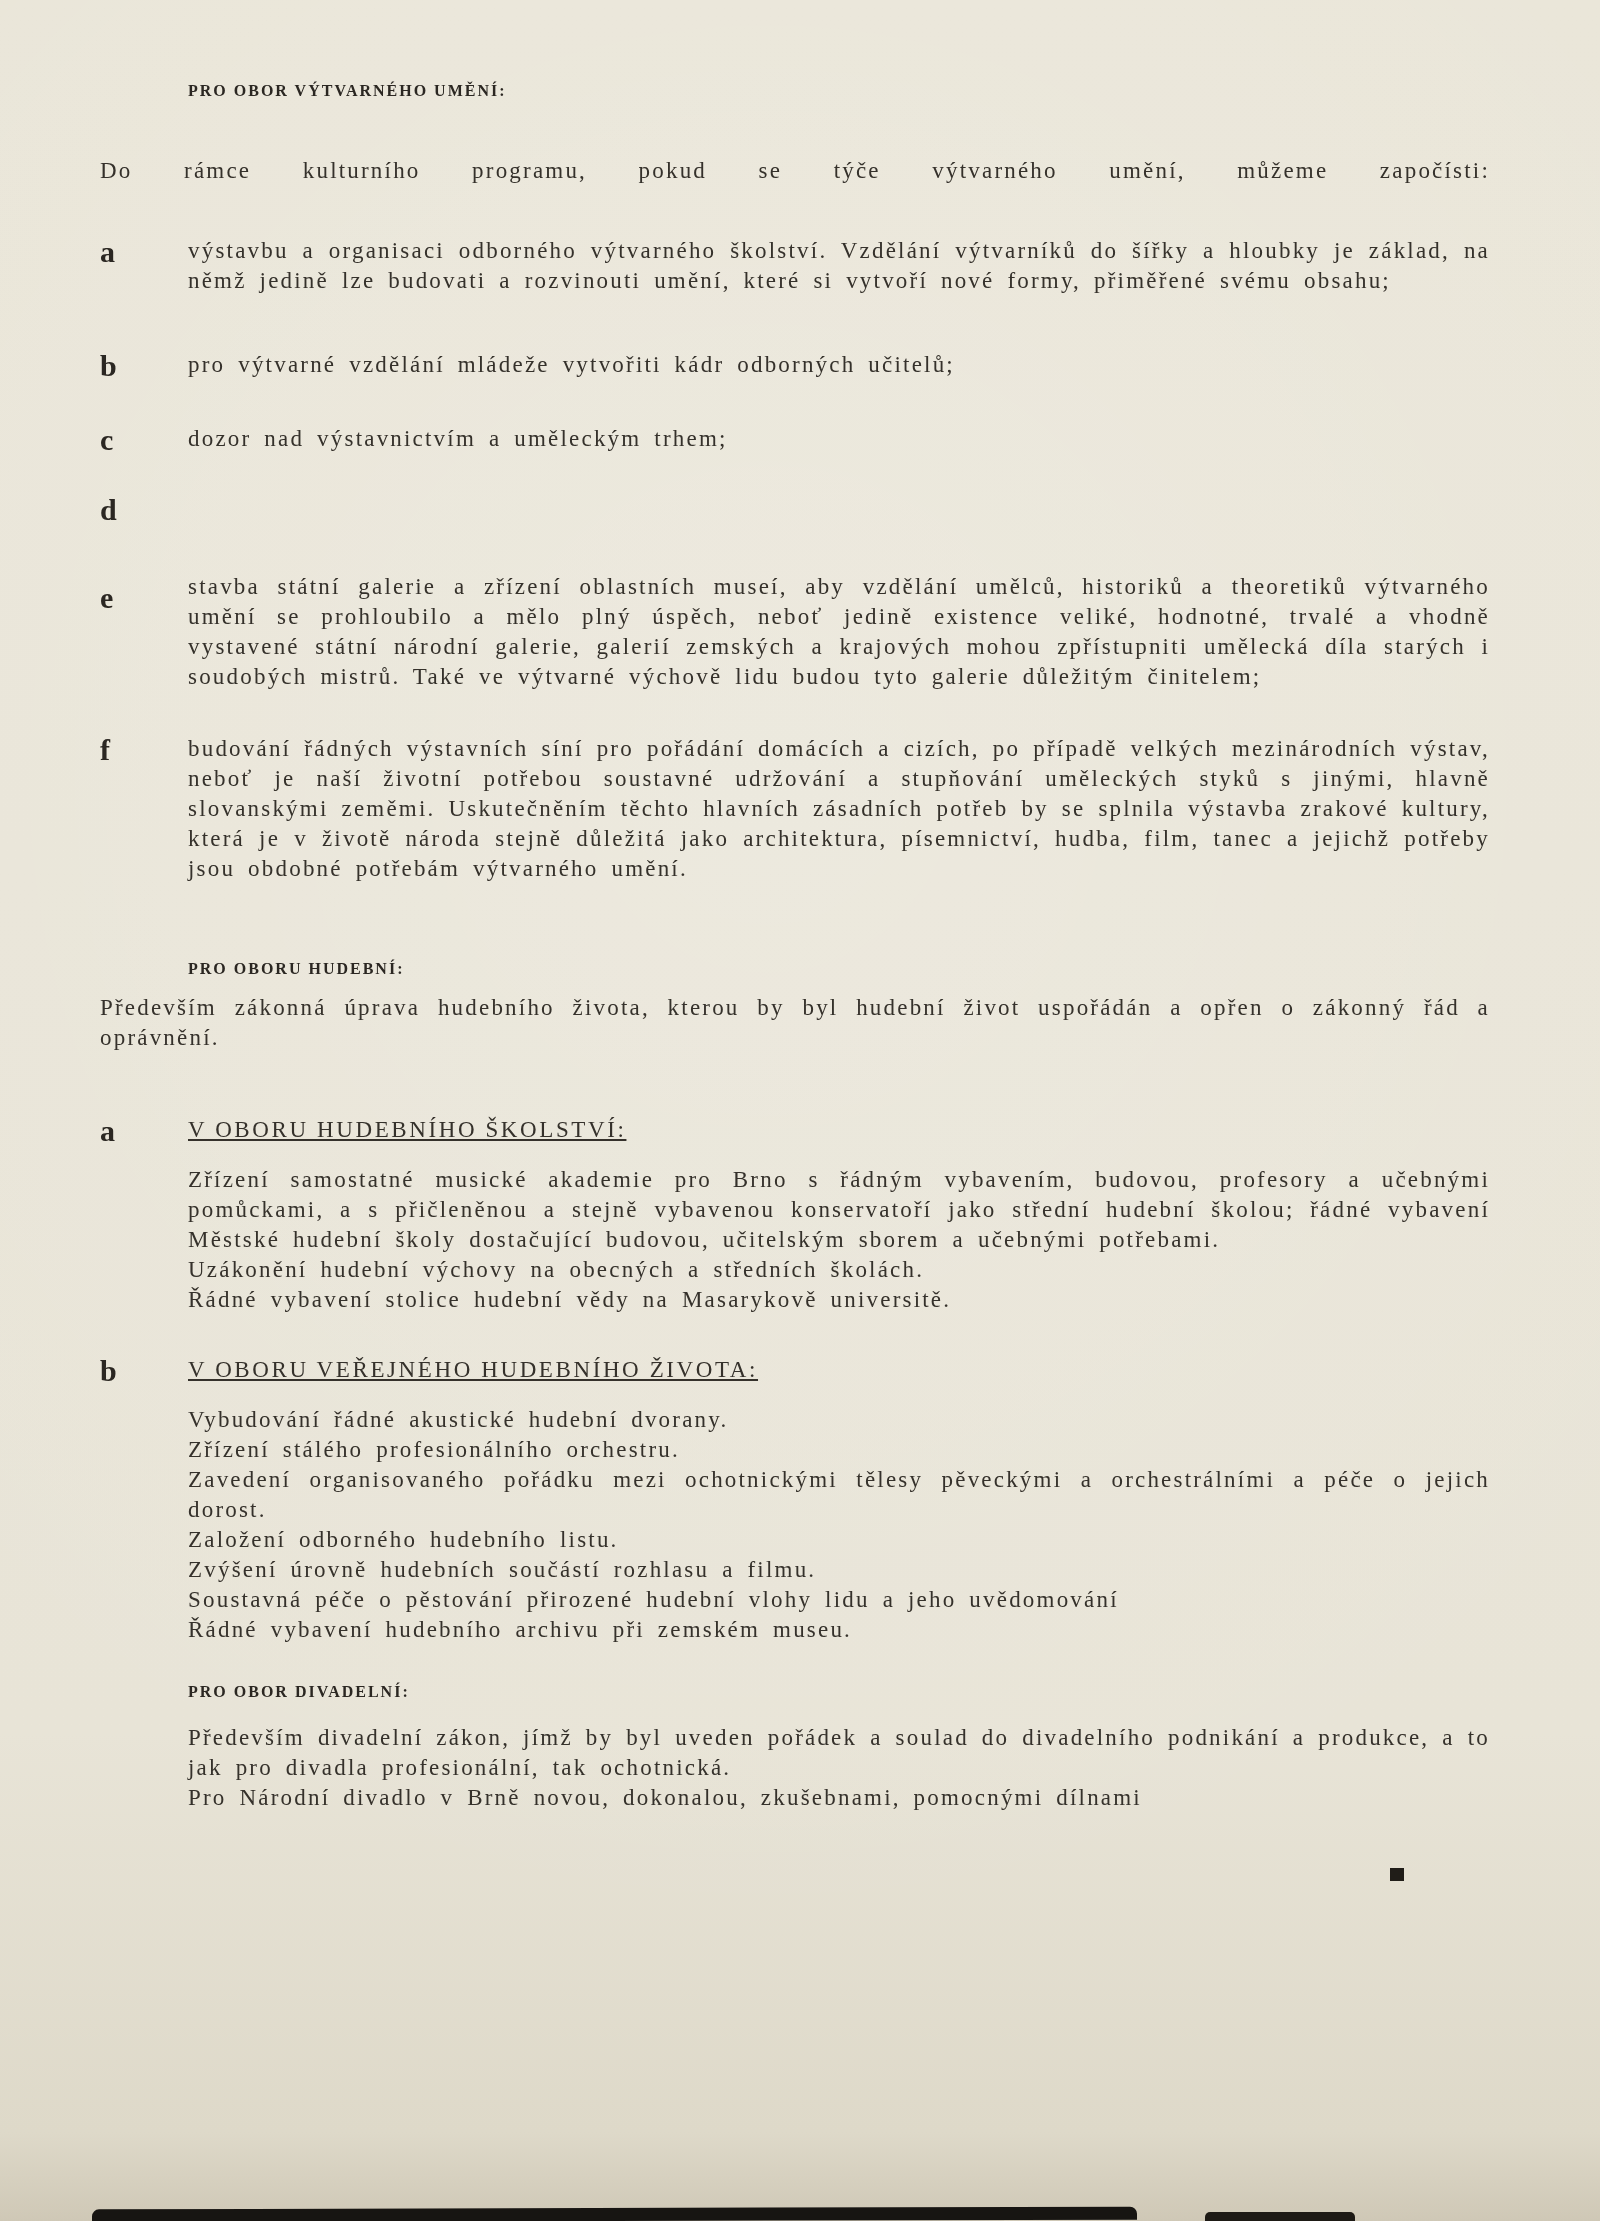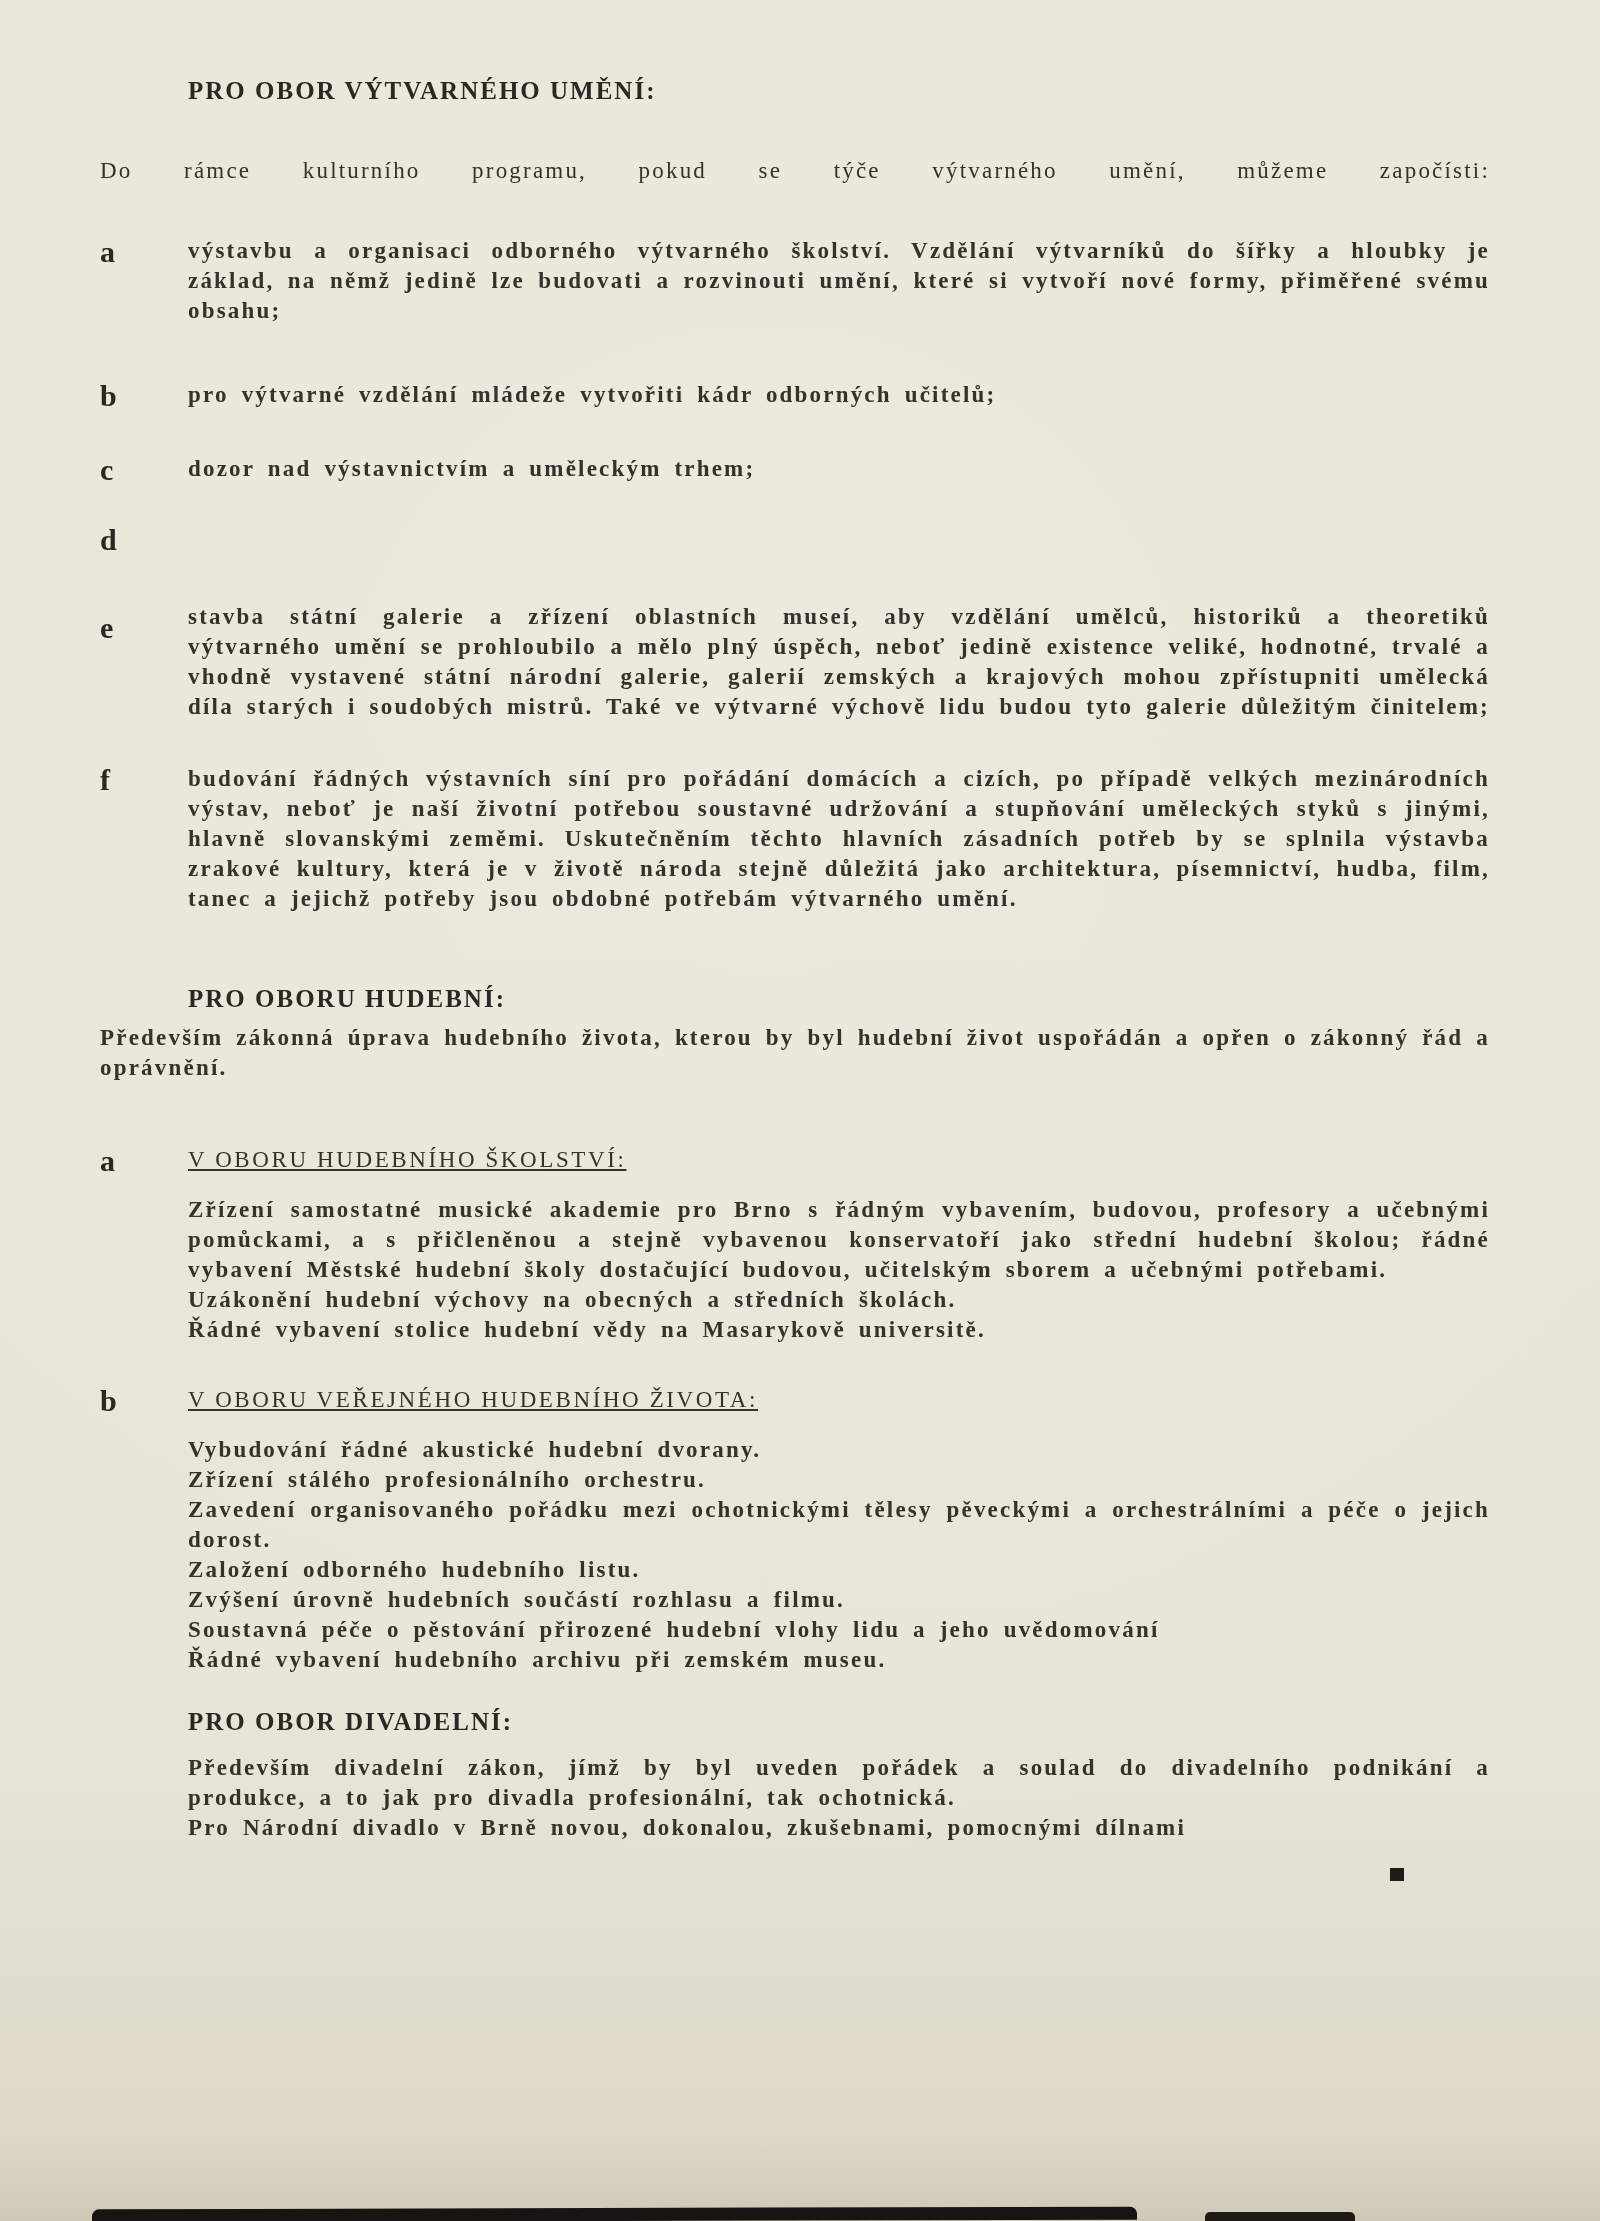--- a/index.html
+++ b/index.html
@@ -18,21 +18,21 @@
     background:
       radial-gradient(ellipse 120% 90% at 48% 35%, rgba(255,255,255,0.16), rgba(0,0,0,0) 60%),
       linear-gradient(to bottom, #eae6d9 0%, #e8e4d7 78%, #ded9c9 96%, #cfc8b6 100%);
     background-color: var(--paper, #e8e4d7);
     font-size: 23px;
     line-height: 30px;
     padding: 76px 110px 0 100px;
   }
   .heading {
     margin: 0;
-    font-size: 25px;
+    font-size: 16px;
     font-weight: bold;
     letter-spacing: 2px;
     color: #2b2722;
   }
   .indent { margin-left: 88px; }
   .intro {
     margin: 50px 0 15px 0;
     text-align: justify;
     text-align-last: justify;
     letter-spacing: 2.2px;
@@ -46,21 +46,20 @@
     line-height: 32px;
     color: #2b2722;
   }
   .letter.low { padding-top: 10px; }
   .iblock { flex: 1 1 auto; min-width: 0; }
   .itext, .para {
     margin: 0;
     text-align: justify;
     letter-spacing: 2.2px;
     word-spacing: 5px;
-    font-weight: bold;
   }
   .subheading {
     margin: 0 0 20px 0;
     letter-spacing: 2.6px;
     text-decoration: underline;
   }
   
   .i-a  { margin-top: 50px; }
   .i-b  { margin-top: 54px; }
   .i-c  { margin-top: 42px; }

